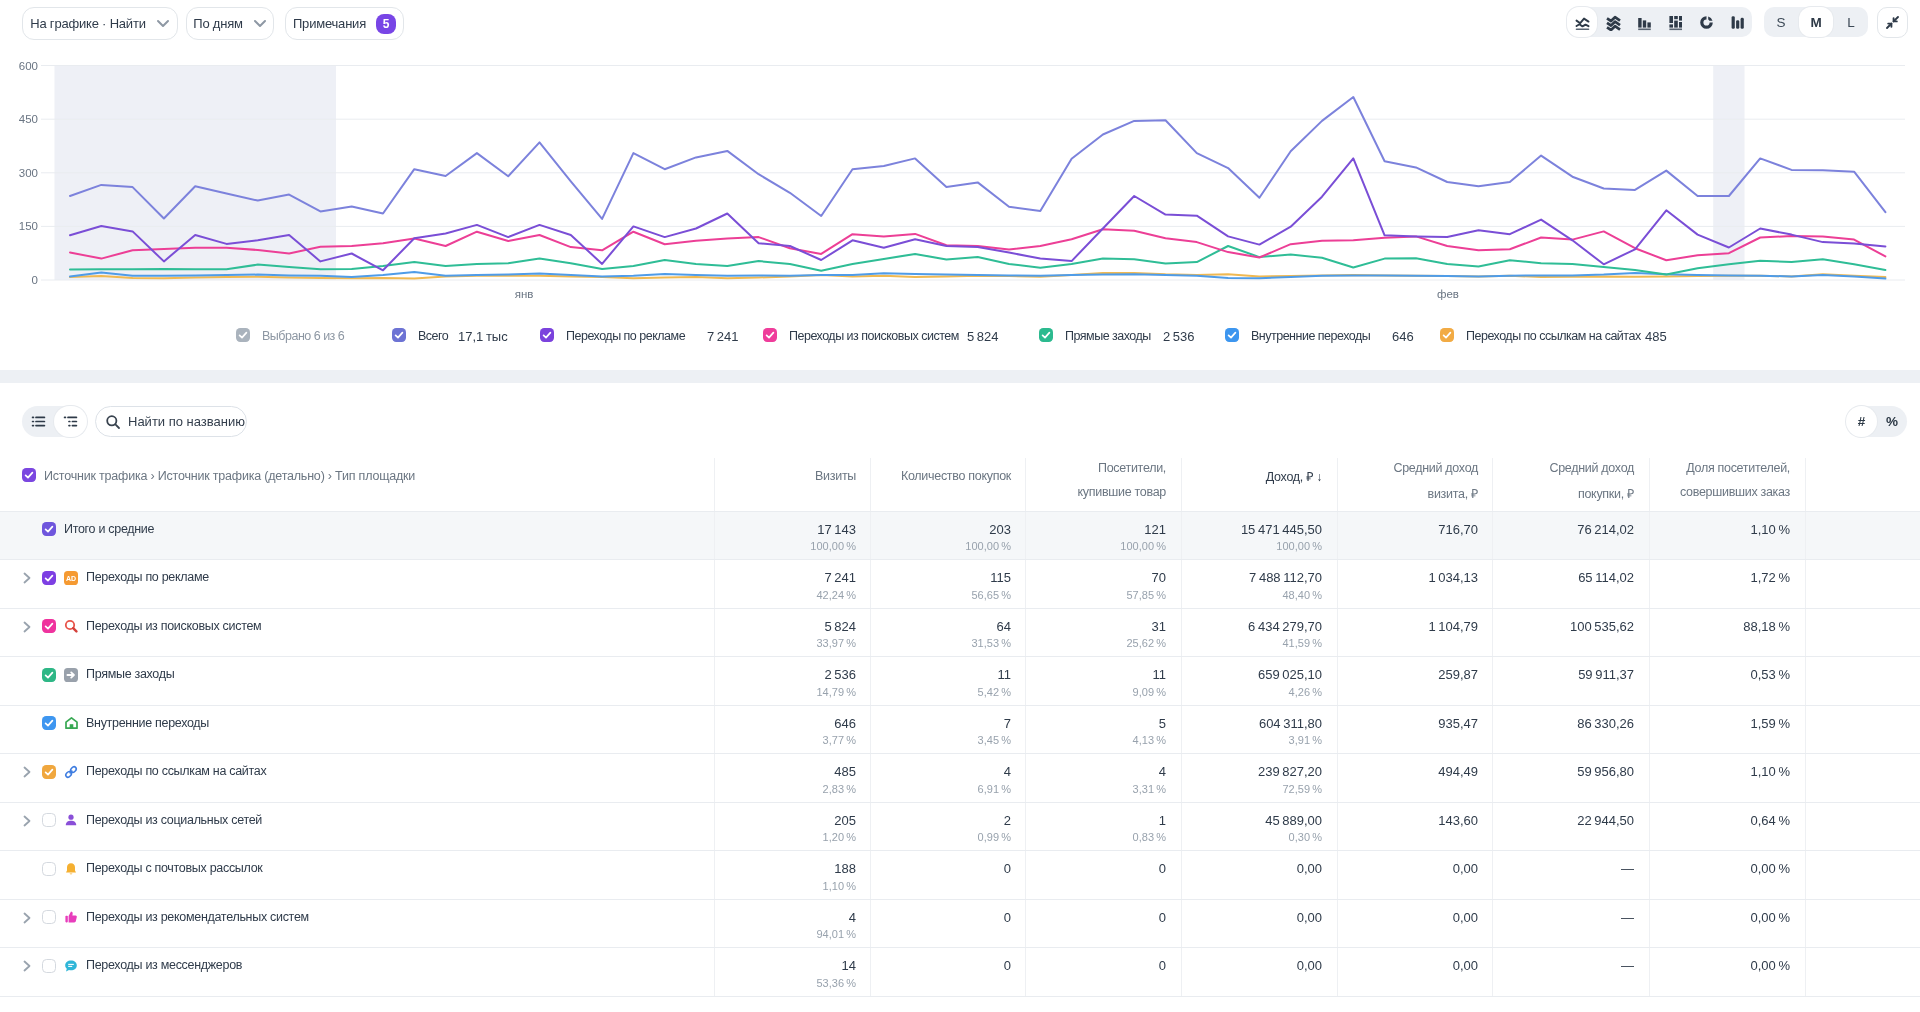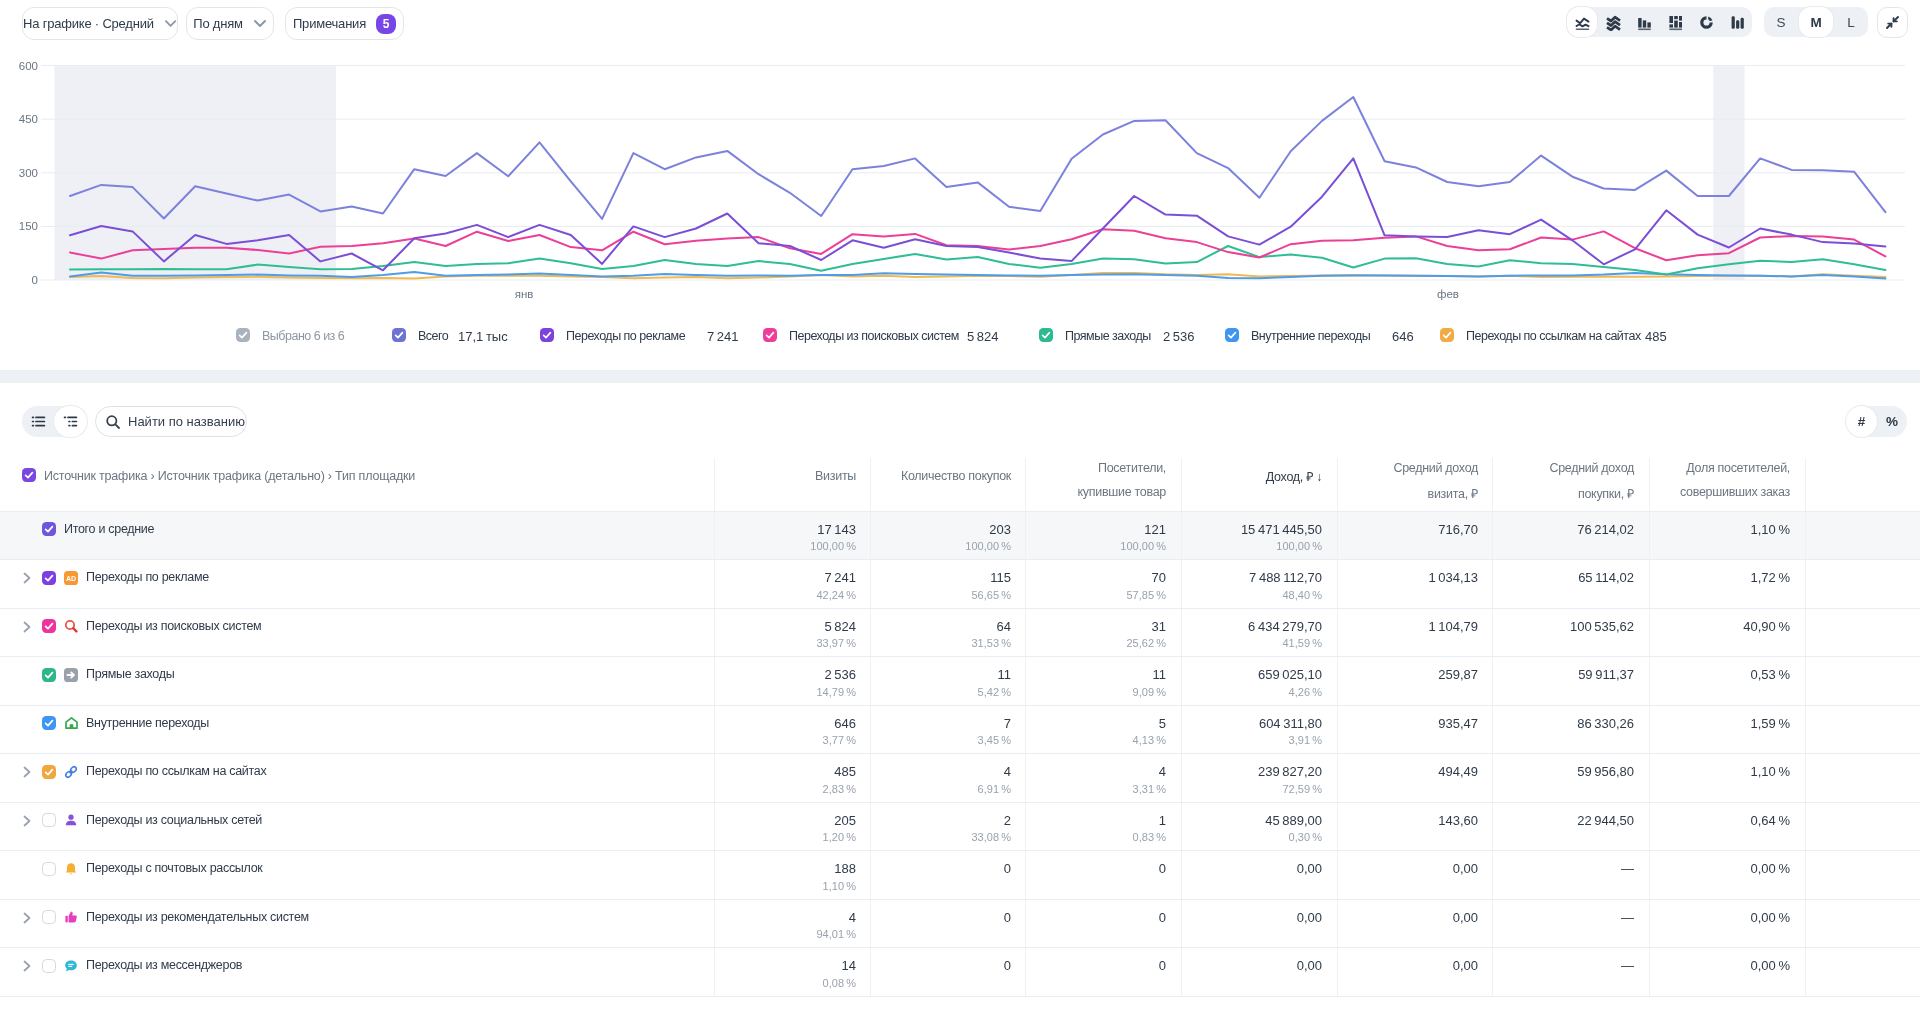--- a/index.html
+++ b/index.html
@@ -34,21 +34,21 @@
 .hcell { position:absolute; font-size:12.5px; letter-spacing:-0.3px; color:#6b7682; white-space:nowrap; }
 .hcell.hdark { color:#2f3b4a; }
 .sortarrow { font-size:12px; color:#2f3b4a; }
 .rname { position:absolute; font-size:12.5px; letter-spacing:-0.3px; color:#2f3b4a; white-space:nowrap; }
 .rval { position:absolute; font-size:13px; color:#2f3b4a; white-space:nowrap; }
 .rpct { position:absolute; font-size:11px; color:#98a2ad; white-space:nowrap; }
 </style></head>
 <body>
 
 <div class="btn" style="left:22px;width:156px">
-    <span>На графике · Средний</span>
+    <span>На графике · Найти</span>
     <svg width="14" height="9" viewBox="0 0 14 9" style="margin-left:10px">
       <polyline points="2,2 7,7 12,2" fill="none" stroke="#8e98a4" stroke-width="2" stroke-linecap="round" stroke-linejoin="round"></polyline>
     </svg>
   </div>
 <div class="btn" style="left:186px;width:88px">
     <span>По дням</span>
     <svg width="14" height="9" viewBox="0 0 14 9" style="margin-left:10px">
       <polyline points="2,2 7,7 12,2" fill="none" stroke="#8e98a4" stroke-width="2" stroke-linecap="round" stroke-linejoin="round"></polyline>
     </svg>
   </div>
@@ -327,21 +327,21 @@
 <div class="rval" style="right:1064px;top:618.5px">5 824</div>
 <div class="rpct" style="right:1064px;top:637.0px">33,97 %</div>
 <div class="rval" style="right:909px;top:618.5px">64</div>
 <div class="rpct" style="right:909px;top:637.0px">31,53 %</div>
 <div class="rval" style="right:754px;top:618.5px">31</div>
 <div class="rpct" style="right:754px;top:637.0px">25,62 %</div>
 <div class="rval" style="right:598px;top:618.5px">6 434 279,70</div>
 <div class="rpct" style="right:598px;top:637.0px">41,59 %</div>
 <div class="rval" style="right:442px;top:618.5px">1 104,79</div>
 <div class="rval" style="right:286px;top:618.5px">100 535,62</div>
-<div class="rval" style="right:130px;top:618.5px">40,90 %</div>
+<div class="rval" style="right:130px;top:618.5px">88,18 %</div>
 <svg style="position:absolute;left:42px;top:667.5px" width="14" height="14" viewBox="0 0 14 14">
     <rect width="14" height="14" rx="4.2" fill="#2eb786"></rect>
     <polyline points="3.6,7.3 6,9.6 10.4,4.6" fill="none" stroke="#fff" stroke-width="1.7" stroke-linecap="round" stroke-linejoin="round"></polyline>
   </svg>
 <svg style="position:absolute;left:64px;top:667.5px" width="14" height="14" viewBox="0 0 14 14">
     <rect width="14" height="14" rx="3.6" fill="#99a1ab"></rect>
     <line x1="3.4" y1="7" x2="9.4" y2="7" stroke="#fff" stroke-width="1.8" stroke-linecap="round"></line>
     <polyline points="7.2,4.4 9.9,7 7.2,9.6" fill="none" stroke="#fff" stroke-width="1.8" stroke-linecap="round" stroke-linejoin="round"></polyline>
   </svg>
 <div class="rname" style="left:86px;top:667.0px">Прямые заходы</div>
@@ -409,21 +409,21 @@
     <rect x="0.5" y="0.5" width="13" height="13" rx="4" fill="#fff" stroke="#d4d9df"></rect>
   </svg>
 <svg style="position:absolute;left:64px;top:813.0px" width="14" height="14" viewBox="0 0 14 14">
     <circle cx="7" cy="4.2" r="2.6" fill="#8a4fd8"></circle>
     <path d="M1.8 12.2 C1.8 9.2 4 7.8 7 7.8 C10 7.8 12.2 9.2 12.2 12.2 Z" fill="#8a4fd8"></path>
   </svg>
 <div class="rname" style="left:86px;top:812.5px">Переходы из социальных сетей</div>
 <div class="rval" style="right:1064px;top:812.5px">205</div>
 <div class="rpct" style="right:1064px;top:831.0px">1,20 %</div>
 <div class="rval" style="right:909px;top:812.5px">2</div>
-<div class="rpct" style="right:909px;top:831.0px">33,08 %</div>
+<div class="rpct" style="right:909px;top:831.0px">0,99 %</div>
 <div class="rval" style="right:754px;top:812.5px">1</div>
 <div class="rpct" style="right:754px;top:831.0px">0,83 %</div>
 <div class="rval" style="right:598px;top:812.5px">45 889,00</div>
 <div class="rpct" style="right:598px;top:831.0px">0,30 %</div>
 <div class="rval" style="right:442px;top:812.5px">143,60</div>
 <div class="rval" style="right:286px;top:812.5px">22 944,50</div>
 <div class="rval" style="right:130px;top:812.5px">0,64 %</div>
 <svg style="position:absolute;left:42px;top:861.5px" width="14" height="14" viewBox="0 0 14 14">
     <rect x="0.5" y="0.5" width="13" height="13" rx="4" fill="#fff" stroke="#d4d9df"></rect>
   </svg>
@@ -465,18 +465,18 @@
 <svg style="position:absolute;left:42px;top:958.5px" width="14" height="14" viewBox="0 0 14 14">
     <rect x="0.5" y="0.5" width="13" height="13" rx="4" fill="#fff" stroke="#d4d9df"></rect>
   </svg>
 <svg style="position:absolute;left:64px;top:958.5px" width="14" height="14" viewBox="0 0 14 14">
     <path d="M7 1.6 C10.4 1.6 12.8 3.7 12.8 6.4 C12.8 9.1 10.4 11.2 7 11.2 C6.3 11.2 5.6 11.1 5 10.9 L2 12.4 L2.8 9.7 C1.8 8.8 1.2 7.7 1.2 6.4 C1.2 3.7 3.6 1.6 7 1.6 Z" fill="#2fb6d8"></path>
     <line x1="4.2" y1="5.4" x2="9.8" y2="5.4" stroke="#fff" stroke-width="1.1"></line>
     <line x1="4.2" y1="7.4" x2="8.2" y2="7.4" stroke="#fff" stroke-width="1.1"></line>
   </svg>
 <div class="rname" style="left:86px;top:958.0px">Переходы из мессенджеров</div>
 <div class="rval" style="right:1064px;top:958.0px">14</div>
-<div class="rpct" style="right:1064px;top:976.5px">0,08 %</div>
+<div class="rpct" style="right:1064px;top:976.5px">53,36 %</div>
 <div class="rval" style="right:909px;top:958.0px">0</div>
 <div class="rval" style="right:754px;top:958.0px">0</div>
 <div class="rval" style="right:598px;top:958.0px">0,00</div>
 <div class="rval" style="right:442px;top:958.0px">0,00</div>
 <div class="rval" style="right:286px;top:958.0px">—</div>
 <div class="rval" style="right:130px;top:958.0px">0,00 %</div>
 </body></html>

